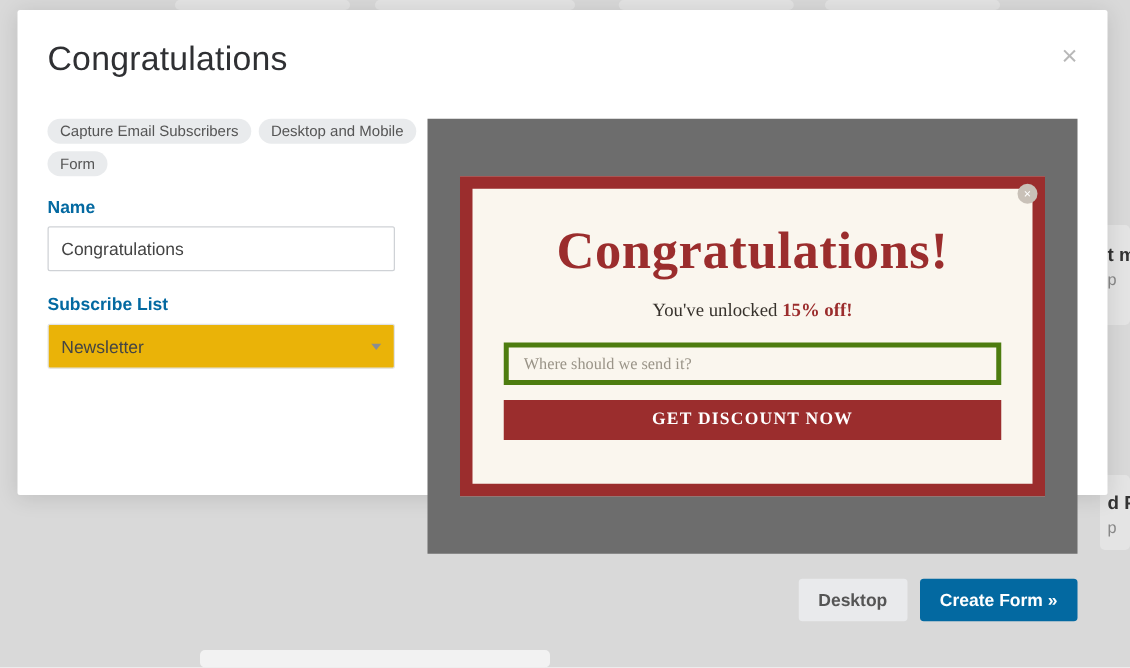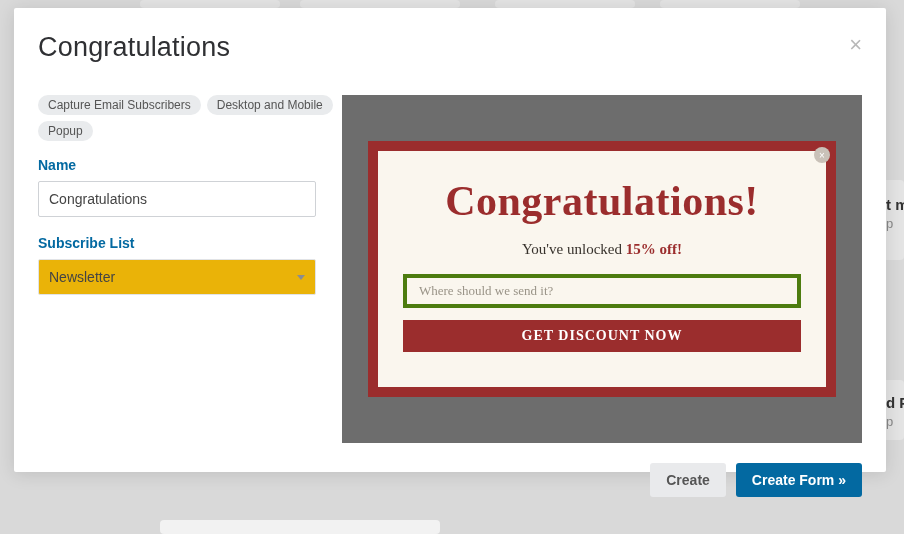--- a/index.html
+++ b/index.html
@@ -13,21 +13,21 @@
   .bgt3 { left: 495px; top: 0; width: 140px; height: 8px; }
   .bgt4 { left: 660px; top: 0; width: 140px; height: 8px; }
   .bgt5 { left: 880px; top: 180px; width: 24px; height: 80px; }
   .bgt6 { left: 880px; top: 380px; width: 24px; height: 60px; }
   .bgt7 { left: 160px; top: 520px; width: 280px; height: 14px; background: #f2f2f2; }
   .bg-text-right { position: absolute; left: 886px; color: #333; font-size: 15px; white-space: nowrap; }
 
   .modal {
     position: absolute;
     left: 14px; top: 8px;
-    width: 872px; height: 464px;
+    width: 872px; height: 388px;
     background: #ffffff;
     box-shadow: 0 2px 18px rgba(0,0,0,0.12);
     border-radius: 2px;
     padding: 24px 24px 16px 24px;
     display: flex; flex-direction: column;
   }
   .modal-header { display: flex; align-items: flex-start; justify-content: space-between; }
   .modal-title { font-size: 27px; font-weight: 400; color: #2f3033; letter-spacing: 0.2px; }
   .close-x { color: #b8b8b8; font-size: 22px; line-height: 1; cursor: pointer; margin-top: 2px; }
   .hr { height: 1px; background: #ececec; margin: 14px 0 18px 0; }
@@ -169,21 +169,21 @@
     <h1 class="modal-title">Congratulations</h1>
     <span class="close-x">×</span>
   </div>
   <div class="hr"></div>
 
   <div class="modal-body">
     <div class="left-col">
       <div class="tags">
         <span class="tag">Capture Email Subscribers</span>
         <span class="tag">Desktop and Mobile</span>
-        <span class="tag">Popup</span>
+        <span class="tag">Form</span>
       </div>
 
       <div class="field-label">Name</div>
       <input class="text-input" type="text" value="Congratulations" style="">
 
       <div class="field-label">Subscribe List</div>
       <div class="select-wrap">
         <span>Newsletter</span>
         <span class="caret-down"></span>
       </div>
@@ -198,16 +198,16 @@
             <span>You've unlocked </span><span class="highlight">15% off!</span>
           </div>
           <input class="preview-input" type="text" placeholder="Where should we send it?" style="">
           <button class="preview-cta">GET DISCOUNT NOW</button>
         </div>
       </div>
     </div>
   </div>
 
   <div class="modal-footer">
-    <button class="btn btn-cancel">Create</button>
+    <button class="btn btn-cancel">Desktop</button>
     <button class="btn btn-primary">Create Form »</button>
   </div>
 </div>
 
 </body></html>

